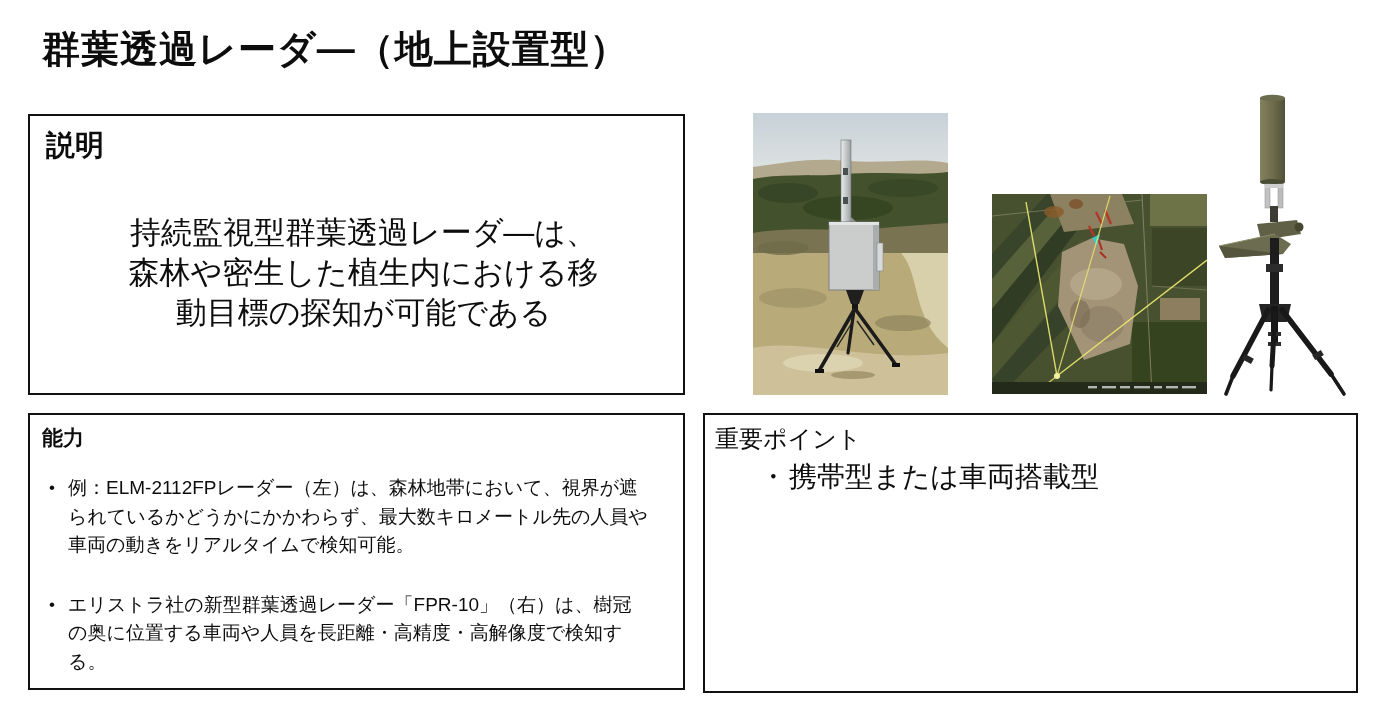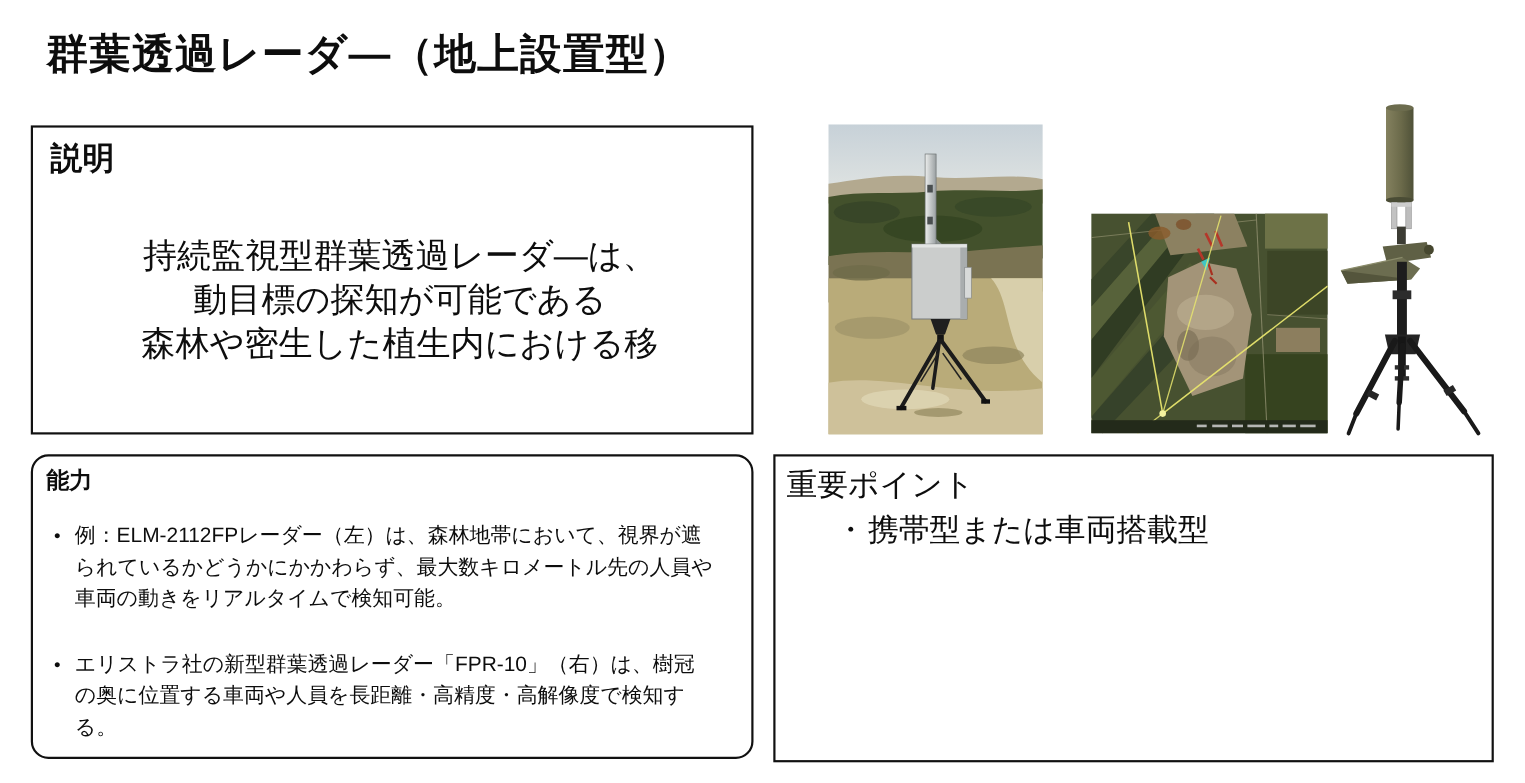--- a/index.html
+++ b/index.html
@@ -13,49 +13,49 @@
   }
   .box {
     position:absolute; background:#ffffff; border:2px solid #111111; box-sizing:border-box;
   }
   
   .desc-box { left:28px; top:114px; width:657px; height:281px; }
   .desc-heading { margin:12px 0 0 16px; font-size:29px; font-weight:700; line-height:1.2; }
   .desc-body { margin:50px 18px 0 32px; font-size:31px; line-height:40px; font-weight:400;text-align:center; }
   .desc-line { white-space:nowrap; }
   
-  .cap-box { left:28px; top:413px; width:657px; height:277px;border-radius:16px; }
+  .cap-box { left:28px; top:413px; width:657px; height:277px; }
   .cap-heading { margin:10px 0 0 12px; font-size:21px; font-weight:700; line-height:1.2; }
   .cap-list { margin:24px 34px 0 16px; padding:0; list-style:none; }
   .cap-item { position:relative; padding-left:22px; margin-bottom:31px; font-size:19px; line-height:28.5px; }
   .cap-marker { position:absolute; left:3px; top:0; font-size:17px; }
   
   .kp-box { left:703px; top:413px; width:655px; height:280px; }
-  .kp-heading { margin:8px 0 0 10px; font-size:28px; font-weight:400; line-height:1.3; }
+  .kp-heading { margin:8px 0 0 10px; font-size:24px; font-weight:400; line-height:1.3; }
   .kp-item { margin:4px 20px 0 54px; font-size:28px; line-height:1.35; }
   .kp-marker { margin-right:2px; }
   
   .photo { position:absolute; }
   .field-photo { left:753px; top:113px; }
   .aerial-photo { left:992px; top:194px; }
   .product-photo { left:1213px; top:94px; }
 </style>
 </head>
 <body>
 
 <div class="slide">
 
   <div class="title">群葉透過レーダ—（地上設置型）</div>
 
   <div class="box desc-box">
     <div class="desc-heading">説明</div>
     <div class="desc-body">
       <div class="desc-line">持続監視型群葉透過レーダ—は、</div>
+      <div class="desc-line">森林や密生した植生内における移</div>
       <div class="desc-line">動目標の探知が可能である</div>
-      <div class="desc-line">森林や密生した植生内における移</div>
     </div>
   </div>
 
   <div class="box cap-box">
     <div class="cap-heading">能力</div>
     <ul class="cap-list">
       <li class="cap-item">
         <span class="cap-marker">•</span>
         <span>例：ELM-2112FPレーダー（左）は、森林地帯において、視界が遮られているかどうかにかかわらず、最大数キロメートル先の人員や車両の動きをリアルタイムで検知可能。</span>
       </li>

